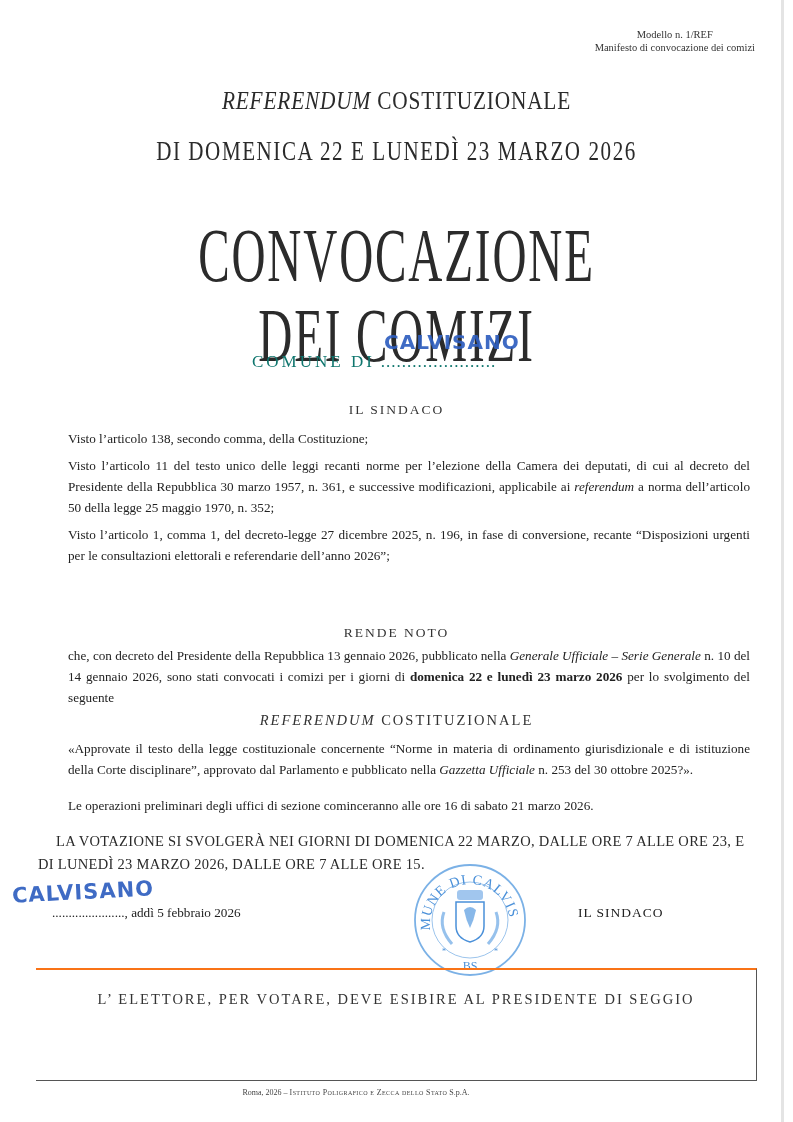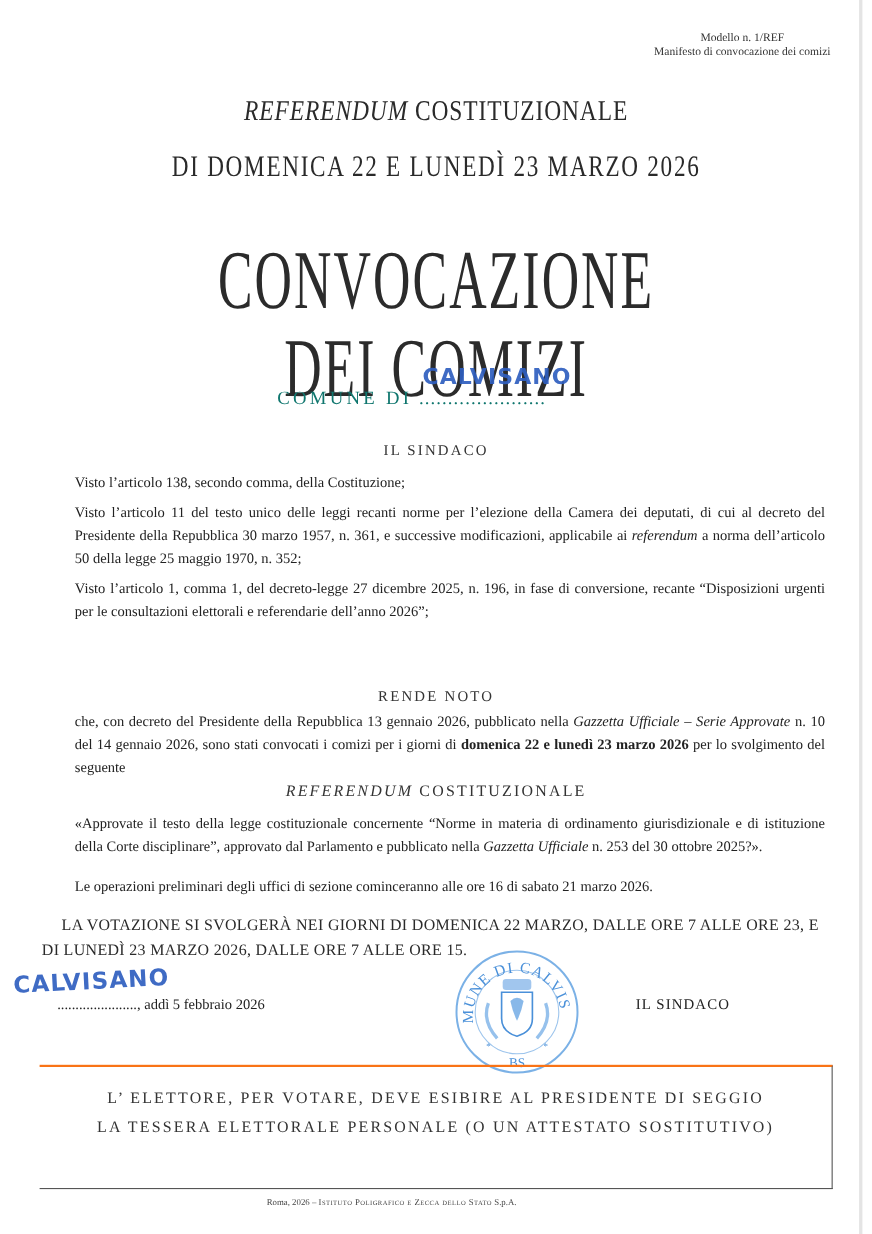--- a/index.html
+++ b/index.html
@@ -64,21 +64,21 @@
   <div class="ind" style="margin-bottom:6px">
     <span>Visto l’articolo 11 del testo unico delle leggi recanti norme per l’elezione della Camera dei deputati, di cui al decreto del Presidente della Repubblica 30 marzo 1957, n. 361, e successive modificazioni, applicabile ai </span><i>referendum</i><span> a norma dell’articolo 50 della legge 25 maggio 1970, n. 352;</span>
   </div>
   <div class="ind">Visto l’articolo 1, comma 1, del decreto-legge 27 dicembre 2025, n. 196, in fase di conversione, recante “Disposizioni urgenti per le consultazioni elettorali e referendarie dell’anno 2026”;</div>
 </div>
 
 <div class="center-label" style="top:625px">RENDE NOTO</div>
 
 <div class="para" style="top:645px">
   <div class="ind">
-    <span>che, con decreto del Presidente della Repubblica 13 gennaio 2026, pubblicato nella </span><i>Gazzetta Ufficiale – Serie Approvate</i><span> n. 10 del 14 gennaio 2026, sono stati convocati i comizi per i giorni di </span><b>domenica 22 e lunedì 23 marzo 2026</b><span> per lo svolgimento del seguente</span>
+    <span>che, con decreto del Presidente della Repubblica 13 gennaio 2026, pubblicato nella </span><i>Generale Ufficiale – Serie Generale</i><span> n. 10 del 14 gennaio 2026, sono stati convocati i comizi per i giorni di </span><b>domenica 22 e lunedì 23 marzo 2026</b><span> per lo svolgimento del seguente</span>
   </div>
 </div>
 
 <div class="center-label" style="top:712px; font-size:14.5px;">
   <i>REFERENDUM</i><span> COSTITUZIONALE</span>
 </div>
 
 <div class="para" style="top:738px">
   <div class="ind">
     <span>«Approvate il testo della legge costituzionale concernente “Norme in materia di ordinamento giurisdizionale e di istituzione della Corte disciplinare”, approvato dal Parlamento e pubblicato nella </span><i>Gazzetta Ufficiale</i><span> n. 253 del 30 ottobre 2025?».</span>
@@ -113,19 +113,18 @@
   <text x="30" y="92" font-size="8" fill="#4a90d9">*</text>
   <text x="82" y="92" font-size="8" fill="#4a90d9">*</text>
   <text x="58" y="108" text-anchor="middle" font-family="Liberation Serif, serif" font-size="12" fill="#4a90d9">BS</text>
 </svg>
 
 <div class="sindaco-sign">IL SINDACO</div>
 
 <div class="notice-box">
   <div class="notice-inner">
     <div class="line">L’ ELETTORE, PER VOTARE, DEVE ESIBIRE AL PRESIDENTE DI SEGGIO</div>
-    <div class="line">LA TESSERA ELETTORALE PERSONALE (O UN ATTESTATO SOSTITUTIVO)</div>
   </div>
 </div>
 
 <div class="footer">
   <span>Roma, 2026  –  </span><span class="sc">Istituto Poligrafico e Zecca dello Stato</span><span>  S.p.A.</span>
 </div>
 
 </body></html>

